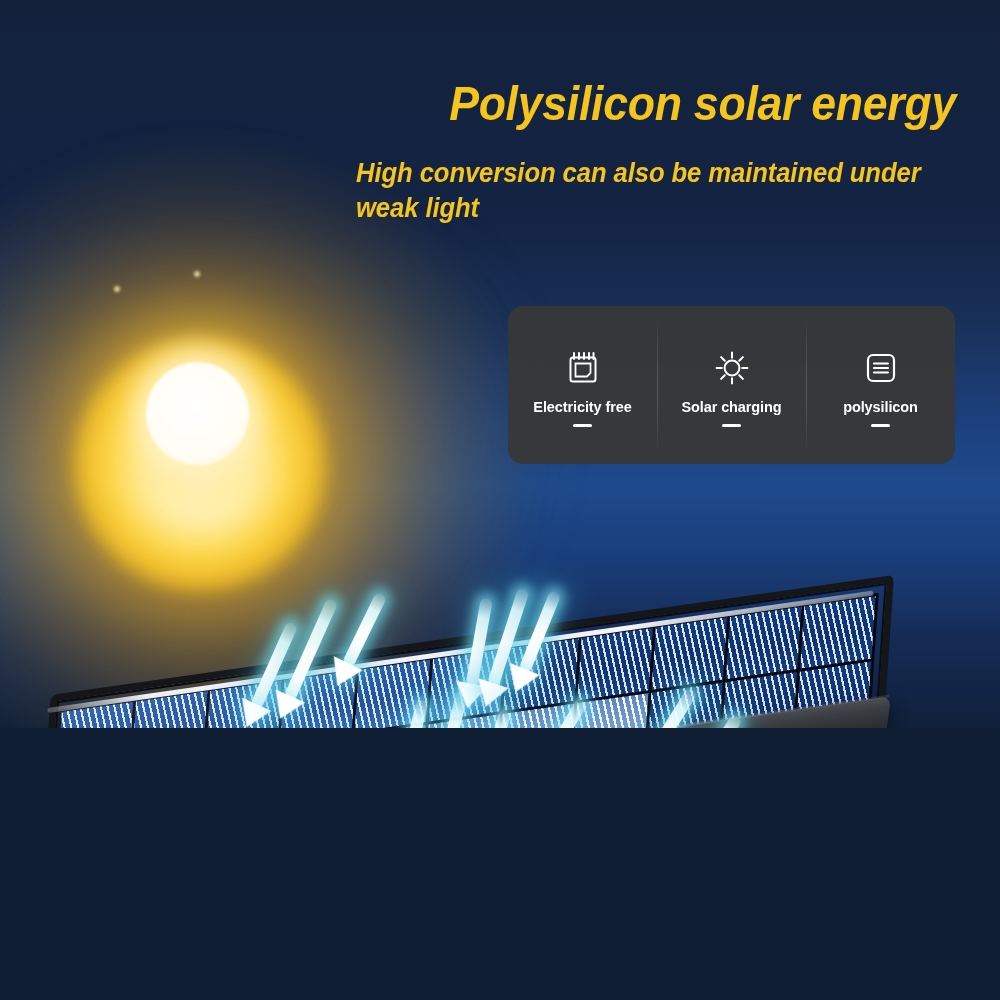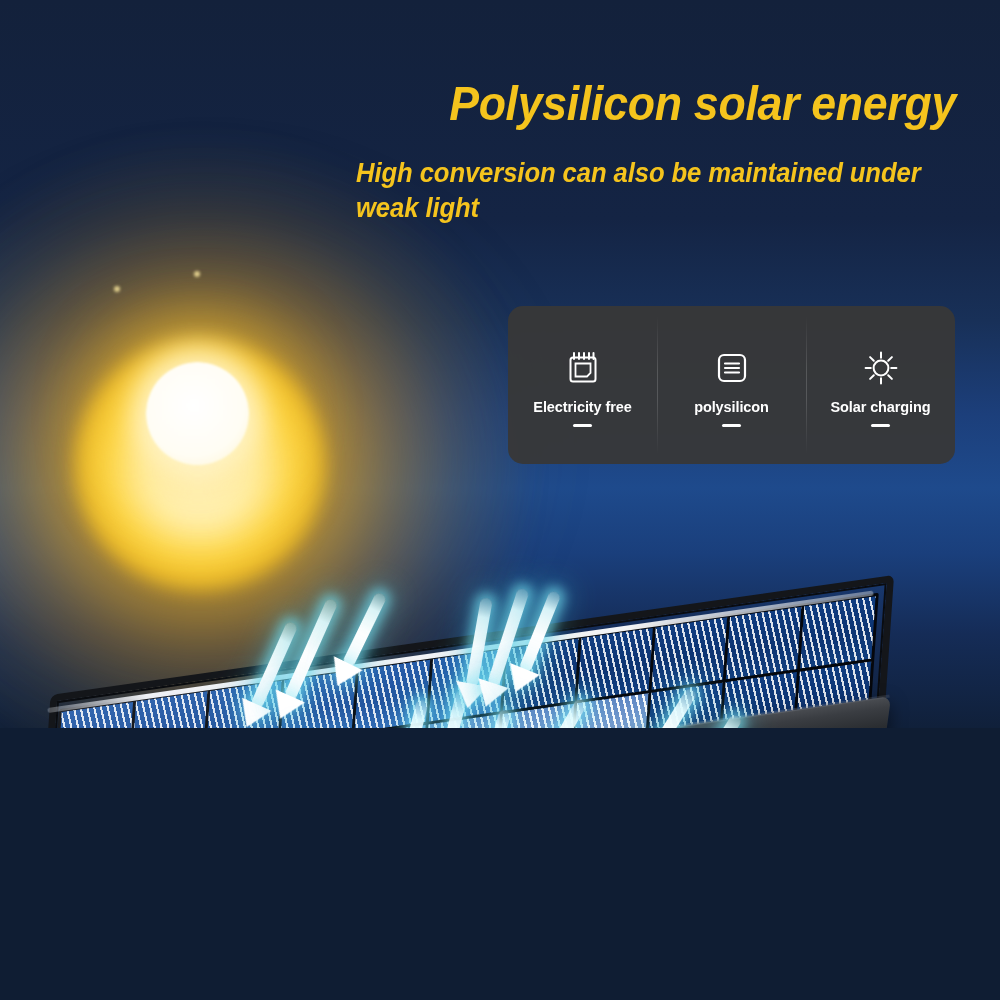--- a/index.html
+++ b/index.html
@@ -264,43 +264,43 @@
           <path d="M6 2v6M11 2v6M16 2v6M21 2v6M25.5 2v6" stroke="#fff" stroke-width="2" stroke-linecap="round"></path>
           <path d="M7.5 12.5h15v9.5l-3.5 3.5H7.5z" stroke="#fff" stroke-width="1.8"></path>
         </svg>
       </span>
       <span class="lbl">Electricity free</span>
       <span class="dash"></span>
     </div>
 
     <div class="feat">
       <span class="ico">
-        <svg width="32" height="32" viewBox="0 0 32 32" fill="none">
-          <rect x="3" y="3" width="26" height="26" rx="5" stroke="#fff" stroke-width="2.2"></rect>
-          <path d="M9 11.5h14M9 16h14M9 20.5h14" stroke="#fff" stroke-width="2.2" stroke-linecap="round"></path>
-        </svg>
-      </span>
-      <span class="lbl">polysilicon</span>
-      <span class="dash"></span>
-    </div>
-
-    <div class="feat">
-      <span class="ico">
         <svg width="34" height="34" viewBox="0 0 34 34" fill="none">
           <circle cx="17" cy="17" r="7.4" stroke="#fff" stroke-width="2"></circle>
           <g stroke="#fff" stroke-width="2" stroke-linecap="round">
             <path d="M17 1.6v5.2M17 27.2v5.2M1.6 17h5.2M27.2 17h5.2"></path>
             <path d="M6.1 6.1l3.7 3.7M24.2 24.2l3.7 3.7M27.9 6.1l-3.7 3.7M9.8 24.2l-3.7 3.7"></path>
           </g>
         </svg>
       </span>
       <span class="lbl">Solar charging</span>
       <span class="dash"></span>
     </div>
 
+    <div class="feat">
+      <span class="ico">
+        <svg width="32" height="32" viewBox="0 0 32 32" fill="none">
+          <rect x="3" y="3" width="26" height="26" rx="5" stroke="#fff" stroke-width="2.2"></rect>
+          <path d="M9 11.5h14M9 16h14M9 20.5h14" stroke="#fff" stroke-width="2.2" stroke-linecap="round"></path>
+        </svg>
+      </span>
+      <span class="lbl">polysilicon</span>
+      <span class="dash"></span>
+    </div>
+
   </div>
 
   <div class="panel-wrap">
     <div class="panel-face">
       <div class="cellgrid" id="cellgrid">
           <div class="cell"></div>
           <div class="cell"></div>
           <div class="cell"></div>
           <div class="cell"></div>
           <div class="cell"></div>

